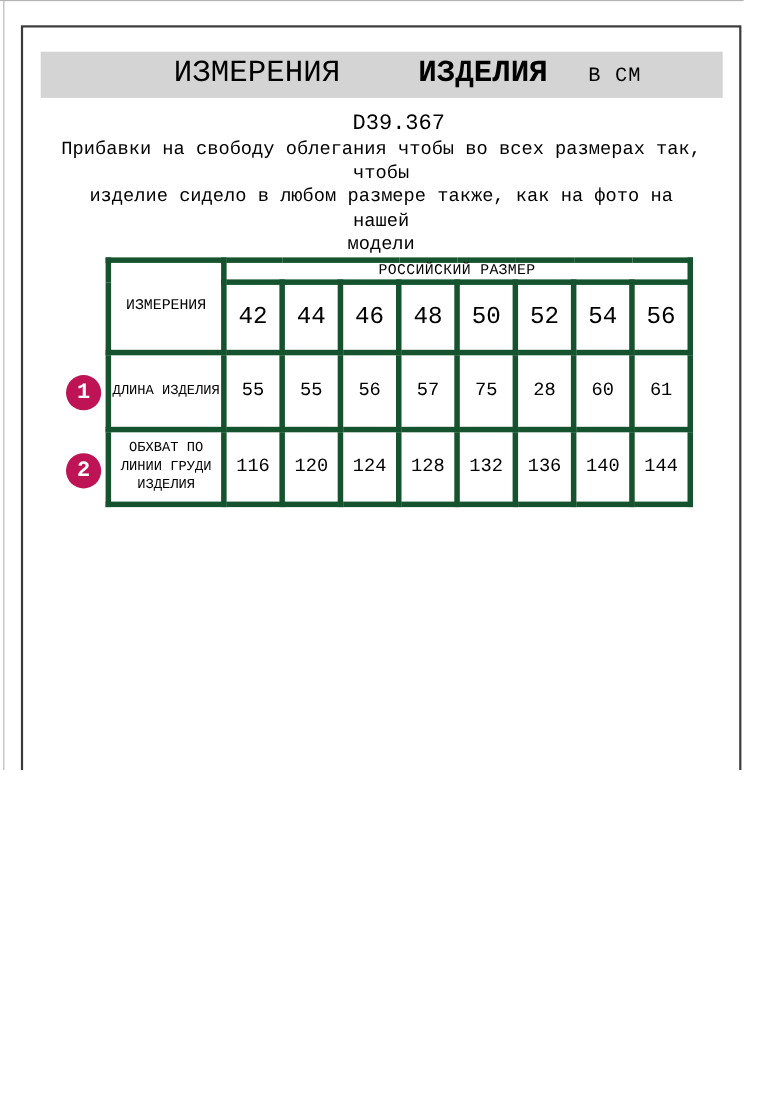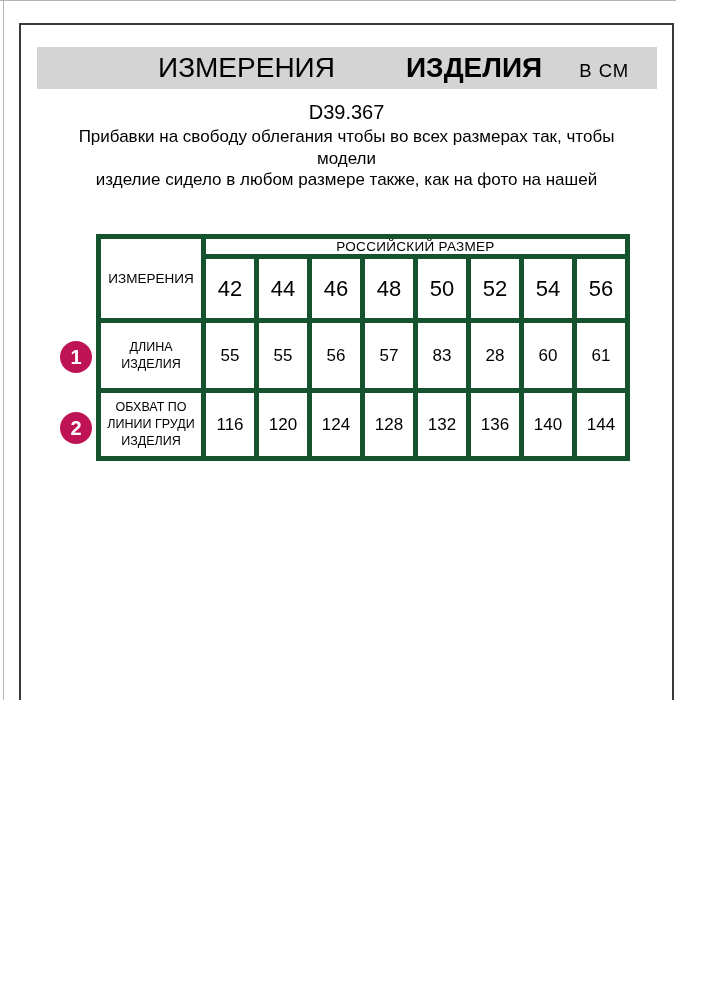--- a/index.html
+++ b/index.html
@@ -1,37 +1,37 @@
 <!DOCTYPE html>
 <html style="--badge_color: #be1455; --title_bar_bg: #d4d4d4; --frame_border: #3a3a3a;"><head>
 <meta charset="utf-8">
 <style>
   html,body { margin:0; padding:0; background:#fff; }
   .page {
     position:relative; width:707px; height:700px; background:#ffffff;
-    font-family:Liberation Sans, sans-serif; color:#000;
+    font-family:Liberation Mono, monospace; color:#000;
     overflow:hidden;
   }
   .edge-top { position:absolute; left:0; top:0; width:676px; height:1px; background:#b4b4b4; }
   .edge-left { position:absolute; left:3px; top:0; width:1px; height:1000px; background:#b4b4b4; }
   .frame {
     position:absolute; left:19px; top:23px; width:651px; height:943px;
     border:2px solid var(--frame_border,#3a3a3a); background:transparent;
   }
   .title-bar {
     position:absolute; left:37px; top:47px; width:620px; height:42px;
     background:var(--title_bar_bg,#d4d4d4);
     line-height:42px; white-space:nowrap; padding-left:121px; box-sizing:border-box;
   }
   .title-word1 { font-size:28px; }
   .title-word2 { font-size:28px; font-weight:bold; margin-left:71px; }
   .title-units { font-size:18.5px; letter-spacing:1px; margin-left:37px; }
   .product-code {
     position:absolute; left:19px; top:101px; width:655px;
-    text-align:center; font-size:20px;
+    text-align:center; font-size:20px;padding-left:16px;
   }
   .description {
     position:absolute; left:54px; top:126px; width:585px;
     text-align:center; font-size:17px; line-height:21.5px;
   }
   .size-table {
     position:absolute; left:96px; top:234px;
     border-collapse:collapse; table-layout:fixed;
   }
   .size-table td, .size-table th {
@@ -69,22 +69,22 @@
   <div class="frame"></div>
 
   <div class="title-bar">
     <span class="title-word1">ИЗМЕРЕНИЯ</span><span class="title-word2">ИЗДЕЛИЯ</span><span class="title-units">В СМ</span>
   </div>
 
   <div class="product-code">D39.367</div>
 
   <div class="description">
     <div>Прибавки на свободу облегания чтобы во всех размерах так, чтобы</div>
+    <div>изделие сидело в любом размере также, как на фото на нашей</div>
     <div>модели</div>
-    <div>изделие сидело в любом размере также, как на фото на нашей</div>
   </div>
 
   <table class="size-table">
     <tbody>
         <tr class="hdr-row">
       <td class="corner-cell" rowspan="2">ИЗМЕРЕНИЯ</td>
       <td class="size-header-cell" colspan="8">РОССИЙСКИЙ РАЗМЕР</td>
     </tr>
     <tr class="sizes-row">
       <th class="size-cell">42</th>
@@ -95,21 +95,21 @@
       <th class="size-cell">52</th>
       <th class="size-cell">54</th>
       <th class="size-cell">56</th>
     </tr>
     <tr class="data-row-1">
       <td class="row-label">ДЛИНА ИЗДЕЛИЯ</td>
       <td class="val-cell">55</td>
       <td class="val-cell">55</td>
       <td class="val-cell">56</td>
       <td class="val-cell">57</td>
-      <td class="val-cell">83</td>
+      <td class="val-cell">75</td>
       <td class="val-cell">28</td>
       <td class="val-cell">60</td>
       <td class="val-cell">61</td>
     </tr>
     <tr class="data-row-2">
       <td class="row-label">ОБХВАТ ПО ЛИНИИ ГРУДИ ИЗДЕЛИЯ</td>
       <td class="val-cell">116</td>
       <td class="val-cell">120</td>
       <td class="val-cell">124</td>
       <td class="val-cell">128</td>

